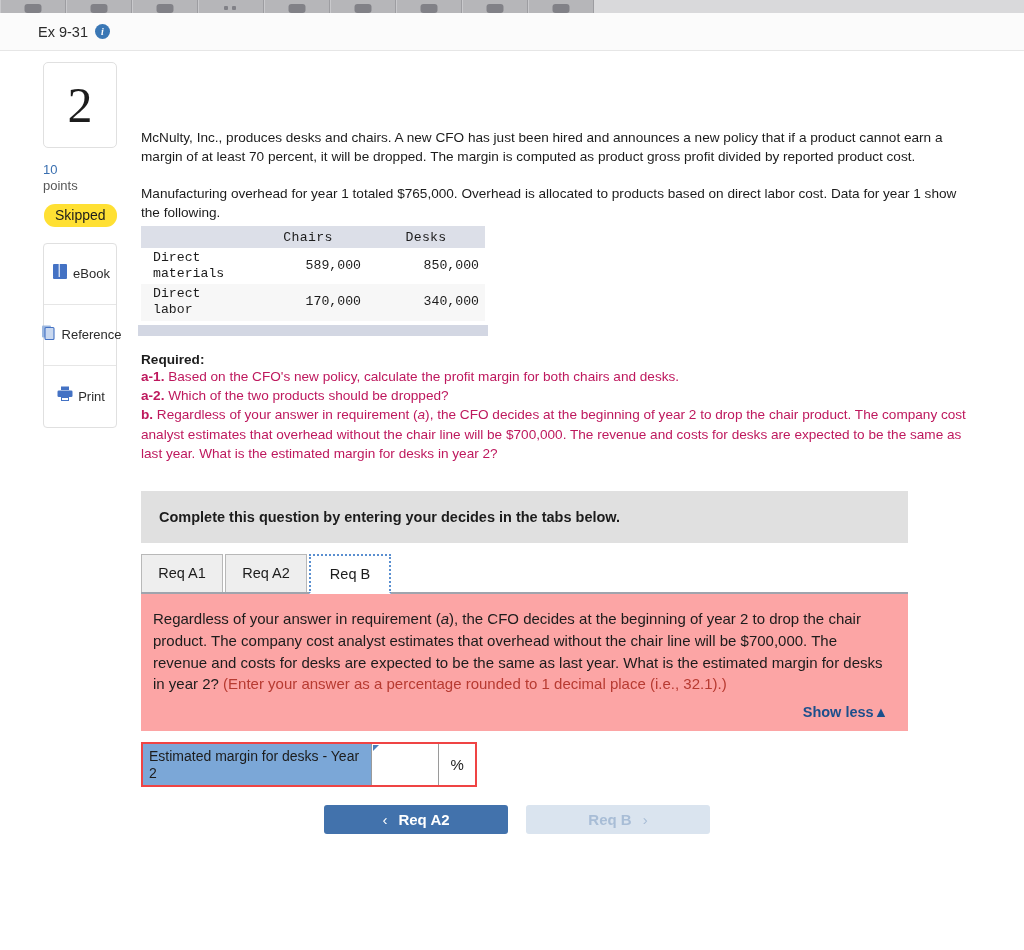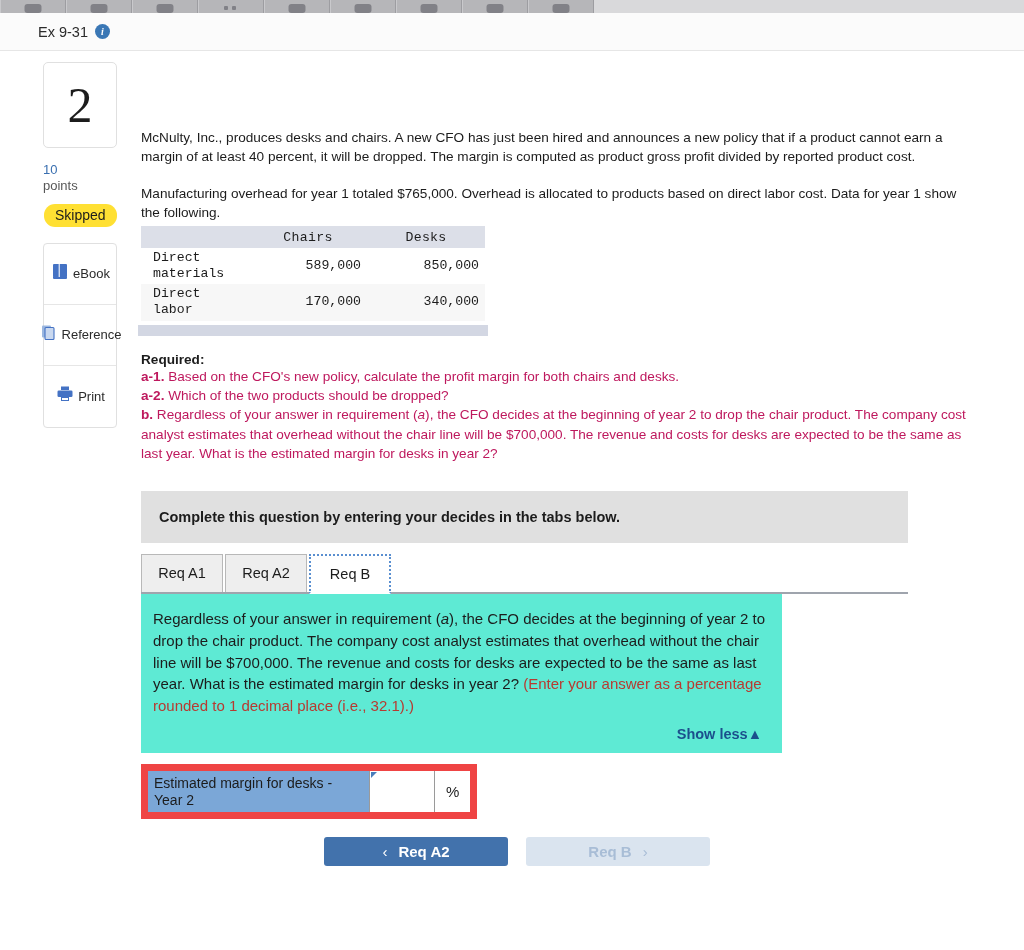--- a/index.html
+++ b/index.html
@@ -268,22 +268,22 @@
     border: 2px dotted #5a8fd0;
     border-bottom: 2px solid #ffffff;
     position: relative;
     z-index: 2;
     margin-bottom: -2px;
     height: 40px;
   }
 
   
   #instruction-panel {
-    width: 641px;
-    background: #5eead4;
+    width: 767px;
+    background: #fca5a5;
     padding: 14px 16px 10px 12px;
   }
   #instruction-text {
     font-size: 15px;
     line-height: 1.46;
     color: #1c1c1c;
     font-weight: 500;
   }
   #instruction-text i { font-style: italic; }
   .red-note { color: #b73a31; }
@@ -298,21 +298,21 @@
     color: #1b4f8c;
     cursor: pointer;
   }
 
   
   #answer-row {
     margin-top: 11px;
     display: flex;
     align-items: stretch;
     width: 336px;
-    border: 7px solid #ef4444;
+    border: 2px solid #ef4444;
   }
   #answer-label-cell {
     width: 230px;
     background: #7ba7d7;
     color: #1c1c1c;
     font-size: 14px;
     line-height: 1.18;
     padding: 4px 6px 4px 6px;
     display: flex;
     align-items: center;
@@ -452,21 +452,21 @@
           <rect x="7" y="13" width="6" height="2" fill="#ffffff"></rect>
         </svg>
       </span>
       <span class="tool-label">Print</span>
     </div>
   </div>
 </div>
 
 <div id="main-content">
 
-  <p id="intro-paragraph" class="body-text">McNulty, Inc., produces desks and chairs. A new CFO has just been hired and announces a new policy that if a product cannot earn a margin of at least 40 percent, it will be dropped. The margin is computed as product gross profit divided by reported product cost.</p>
+  <p id="intro-paragraph" class="body-text">McNulty, Inc., produces desks and chairs. A new CFO has just been hired and announces a new policy that if a product cannot earn a margin of at least 70 percent, it will be dropped. The margin is computed as product gross profit divided by reported product cost.</p>
   <p id="overhead-paragraph" class="body-text">Manufacturing overhead for year 1 totaled $765,000. Overhead is allocated to products based on direct labor cost. Data for year 1 show the following.</p>
 
   <div id="data-table-wrap">
     <table id="data-table">
       <thead>
         <tr>
           <th class="corner"></th>
           <th>Chairs</th>
           <th>Desks</th>
         </tr>

